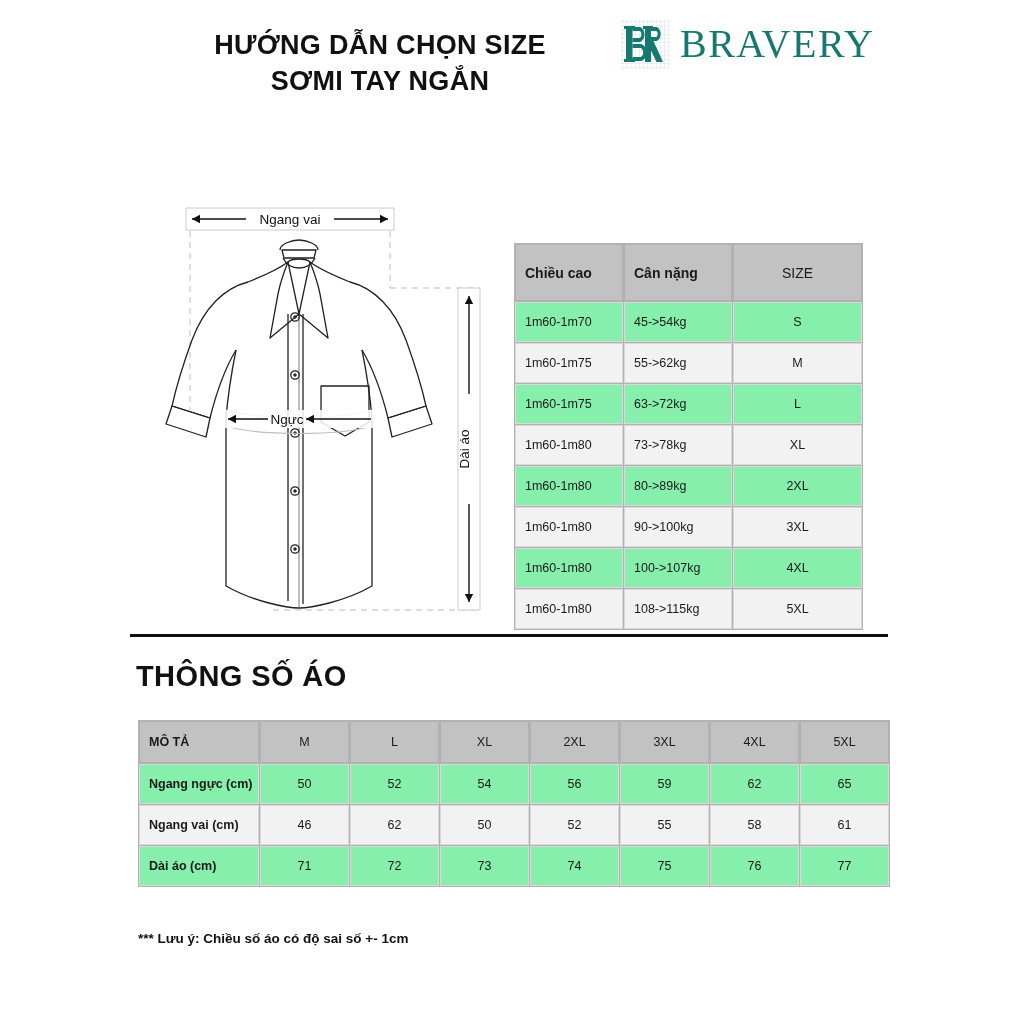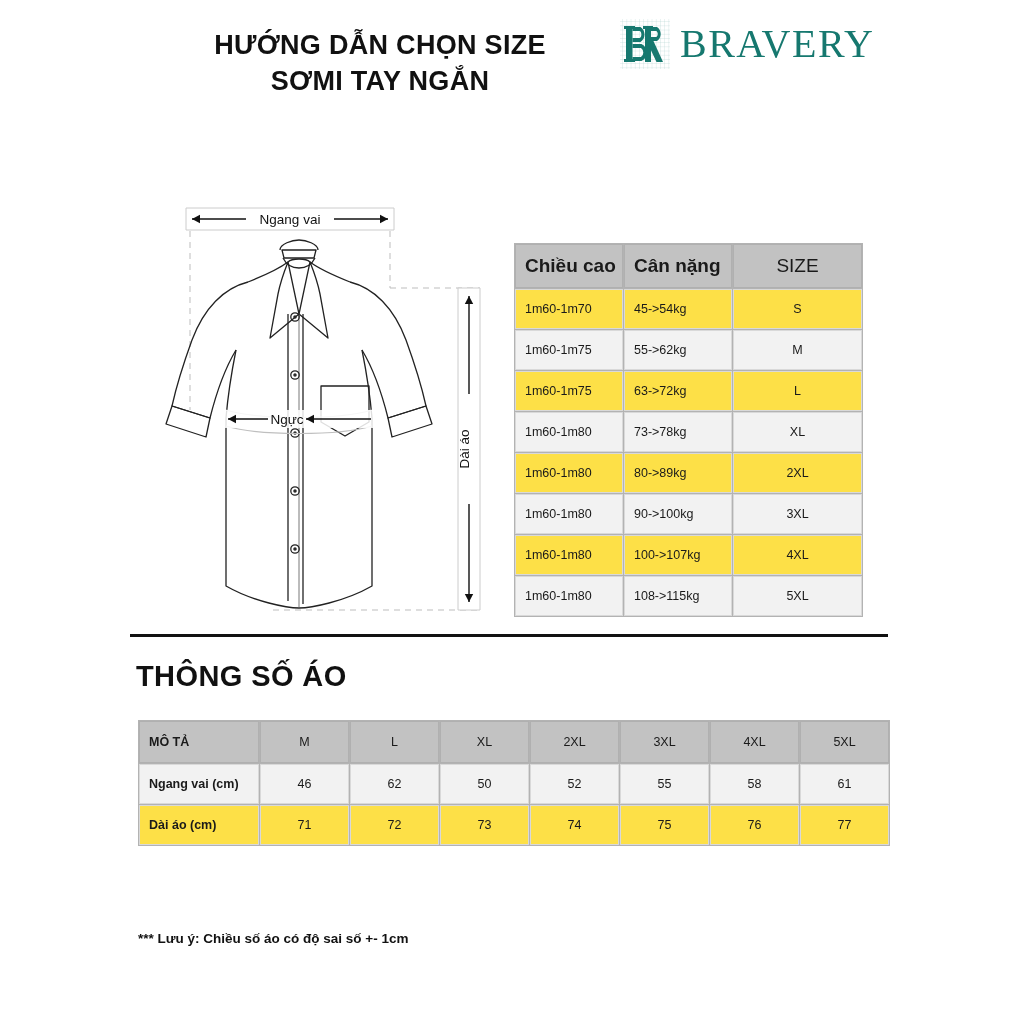--- a/index.html
+++ b/index.html
@@ -81,38 +81,38 @@
   }
   table.grid {
     border-collapse: separate;
     border-spacing: 1px;
     background: #b3b3b3;
     width: 100%;
     table-layout: fixed;
   }
   table.grid th,
   table.grid td {
-    background: #fde047;
+    background: #86efac;
     font-size: 12.5px;
     font-weight: normal;
     padding: 0 9px;
     height: 40px;
     vertical-align: middle;
     text-align: left;
     color: #1a1a1a;
     border: 1px solid #d9d9d9;
     box-sizing: border-box;
     overflow: hidden;
     white-space: nowrap;
   }
   table.grid thead th {
     background: #c2c2c2;
     font-weight: bold;
-    font-size: 19px;
-    height: 44px;
+    font-size: 14px;
+    height: 57px;
     border-color: #b0b0b0;
   }
   #size-table col.c-h { width: 108px; }
   #size-table col.c-w { width: 108px; }
   #size-table col.c-s { width: 129px; }
   #size-table tbody tr.alt td { background: #f2f2f2; }
   #size-table td.sz,
   #size-table thead th.sz {
     text-align: center;
     font-weight: normal;
@@ -384,20 +384,30 @@
           <th>M</th>
           <th>L</th>
           <th>XL</th>
           <th>2XL</th>
           <th>3XL</th>
           <th>4XL</th>
           <th>5XL</th>
         </tr>
       </thead>
     <tbody id="spec-table-body">
+        <tr>
+          <td class="desc">Ngang ngực (cm)</td>
+          <td>50</td>
+          <td>52</td>
+          <td>54</td>
+          <td>56</td>
+          <td>59</td>
+          <td>62</td>
+          <td>65</td>
+        </tr>
         <tr class="alt">
           <td class="desc">Ngang vai (cm)</td>
           <td>46</td>
           <td>62</td>
           <td>50</td>
           <td>52</td>
           <td>55</td>
           <td>58</td>
           <td>61</td>
         </tr>

